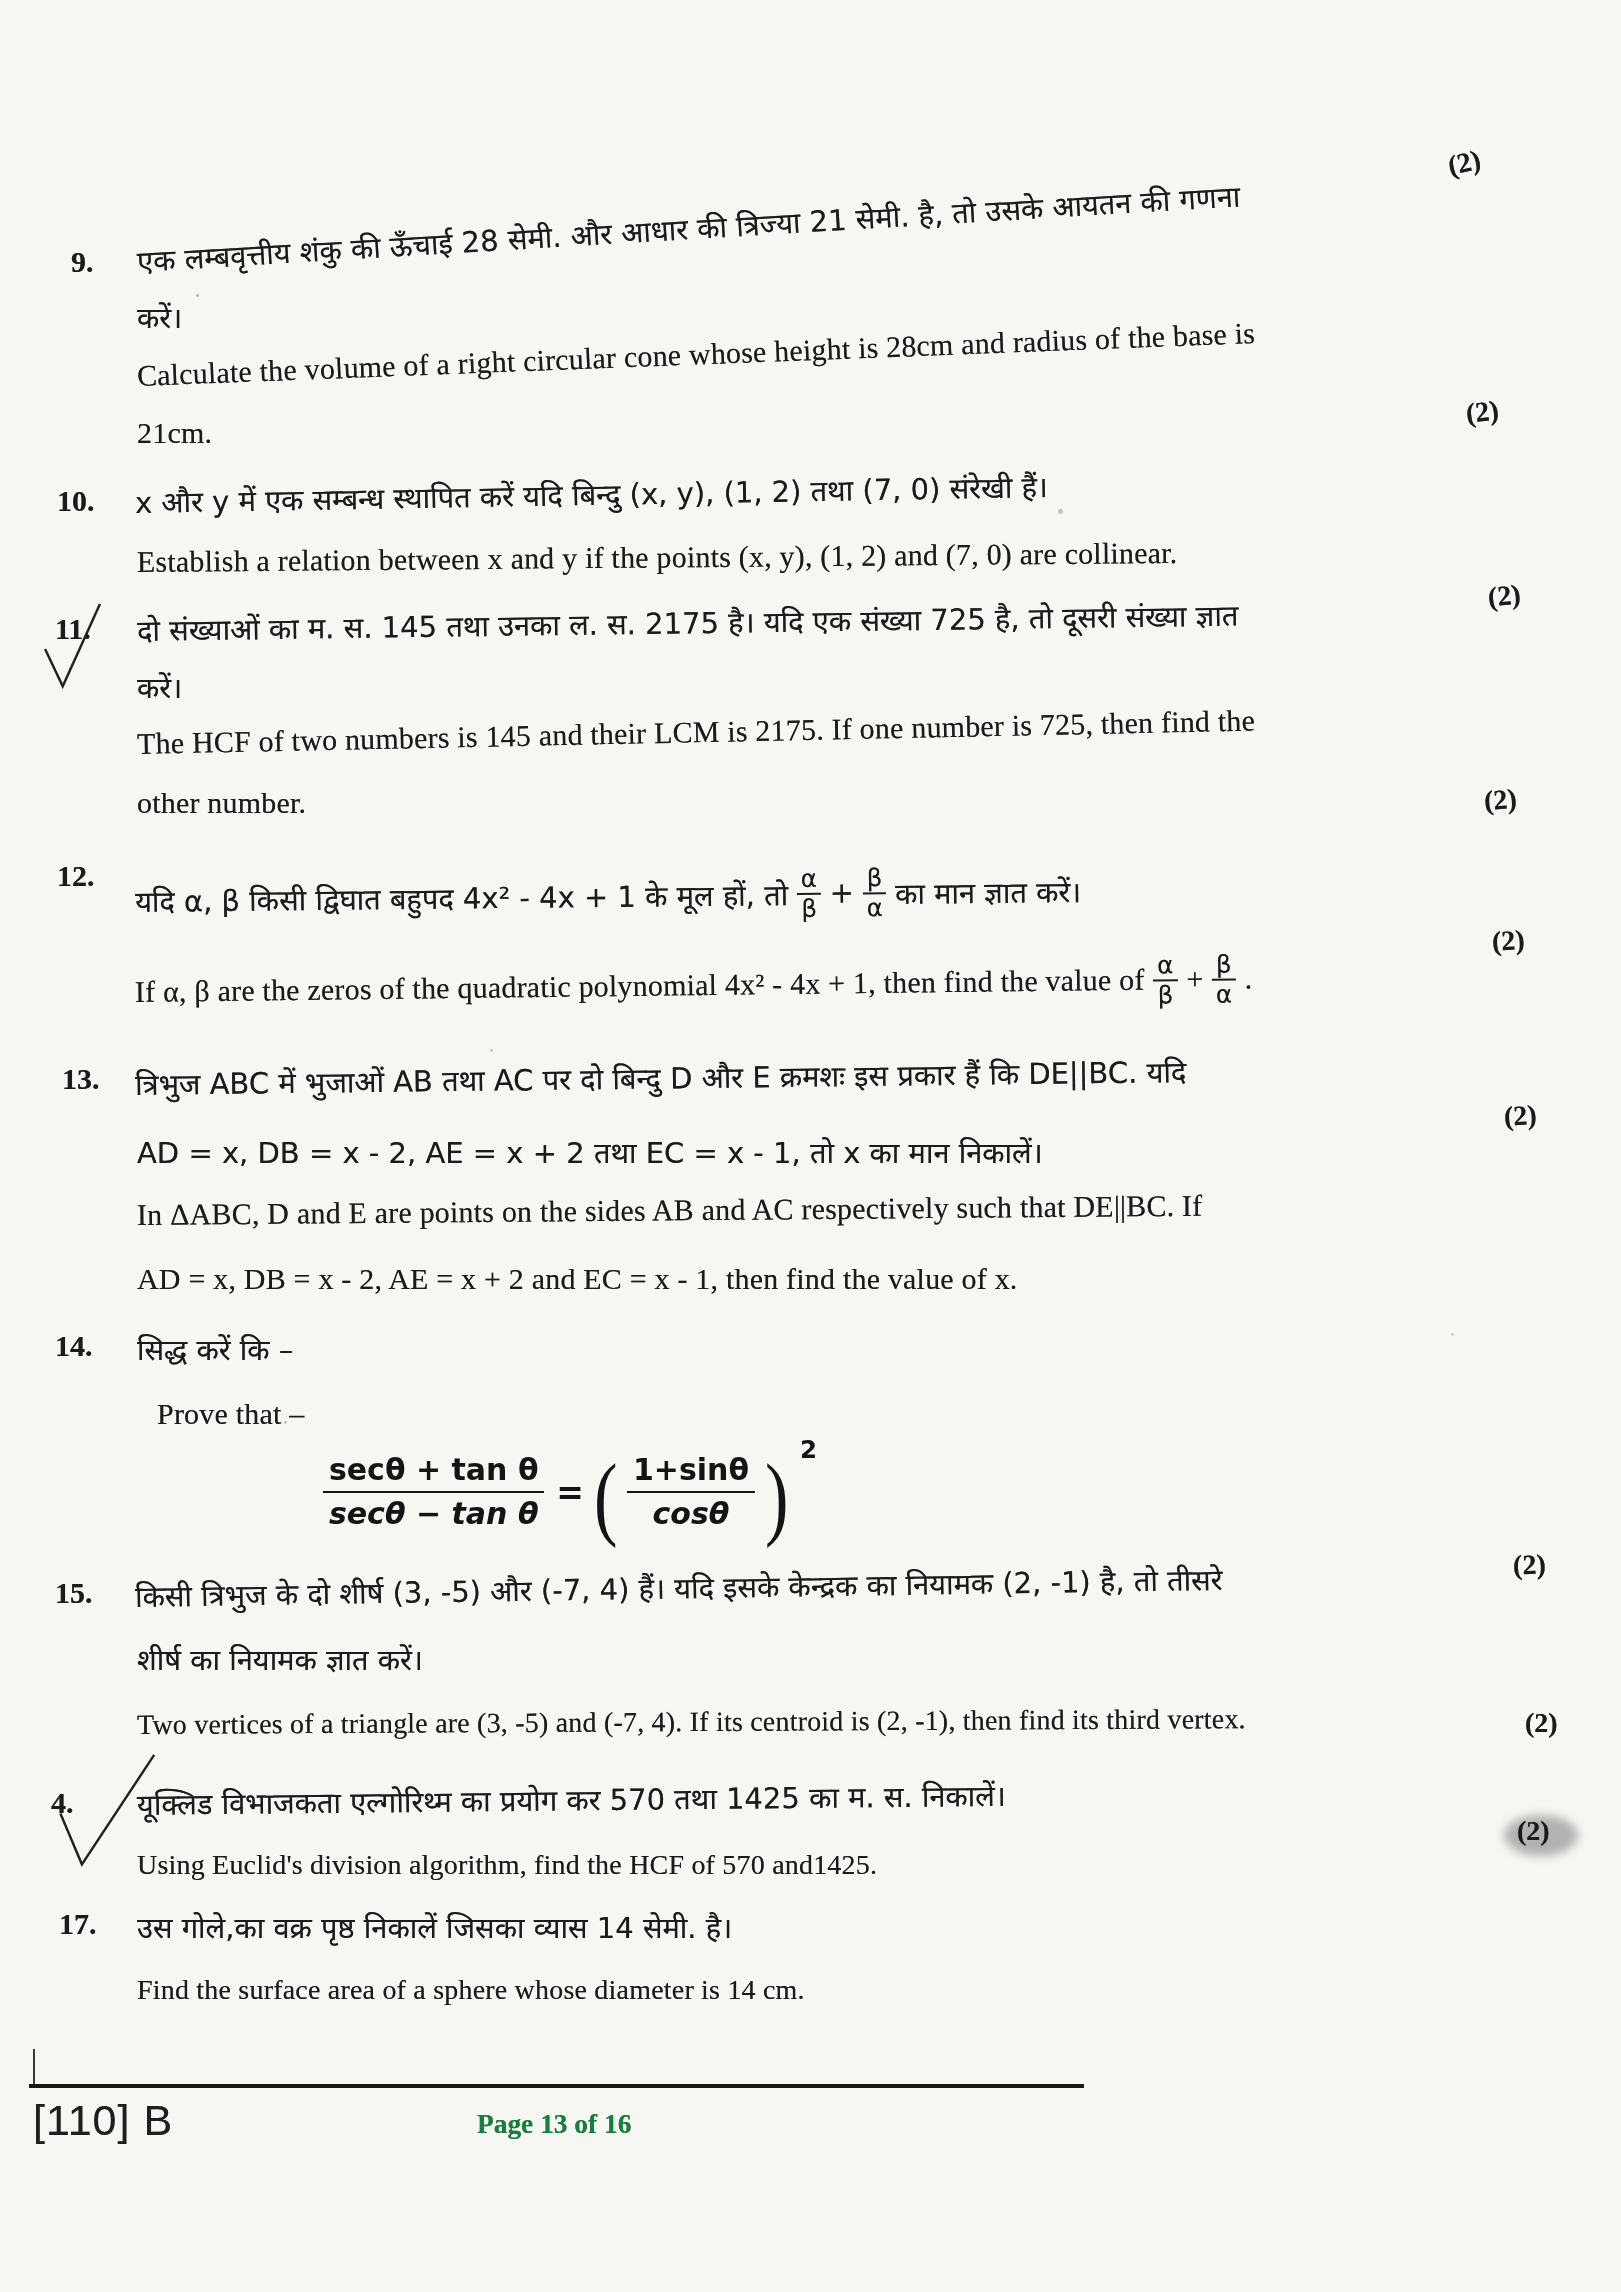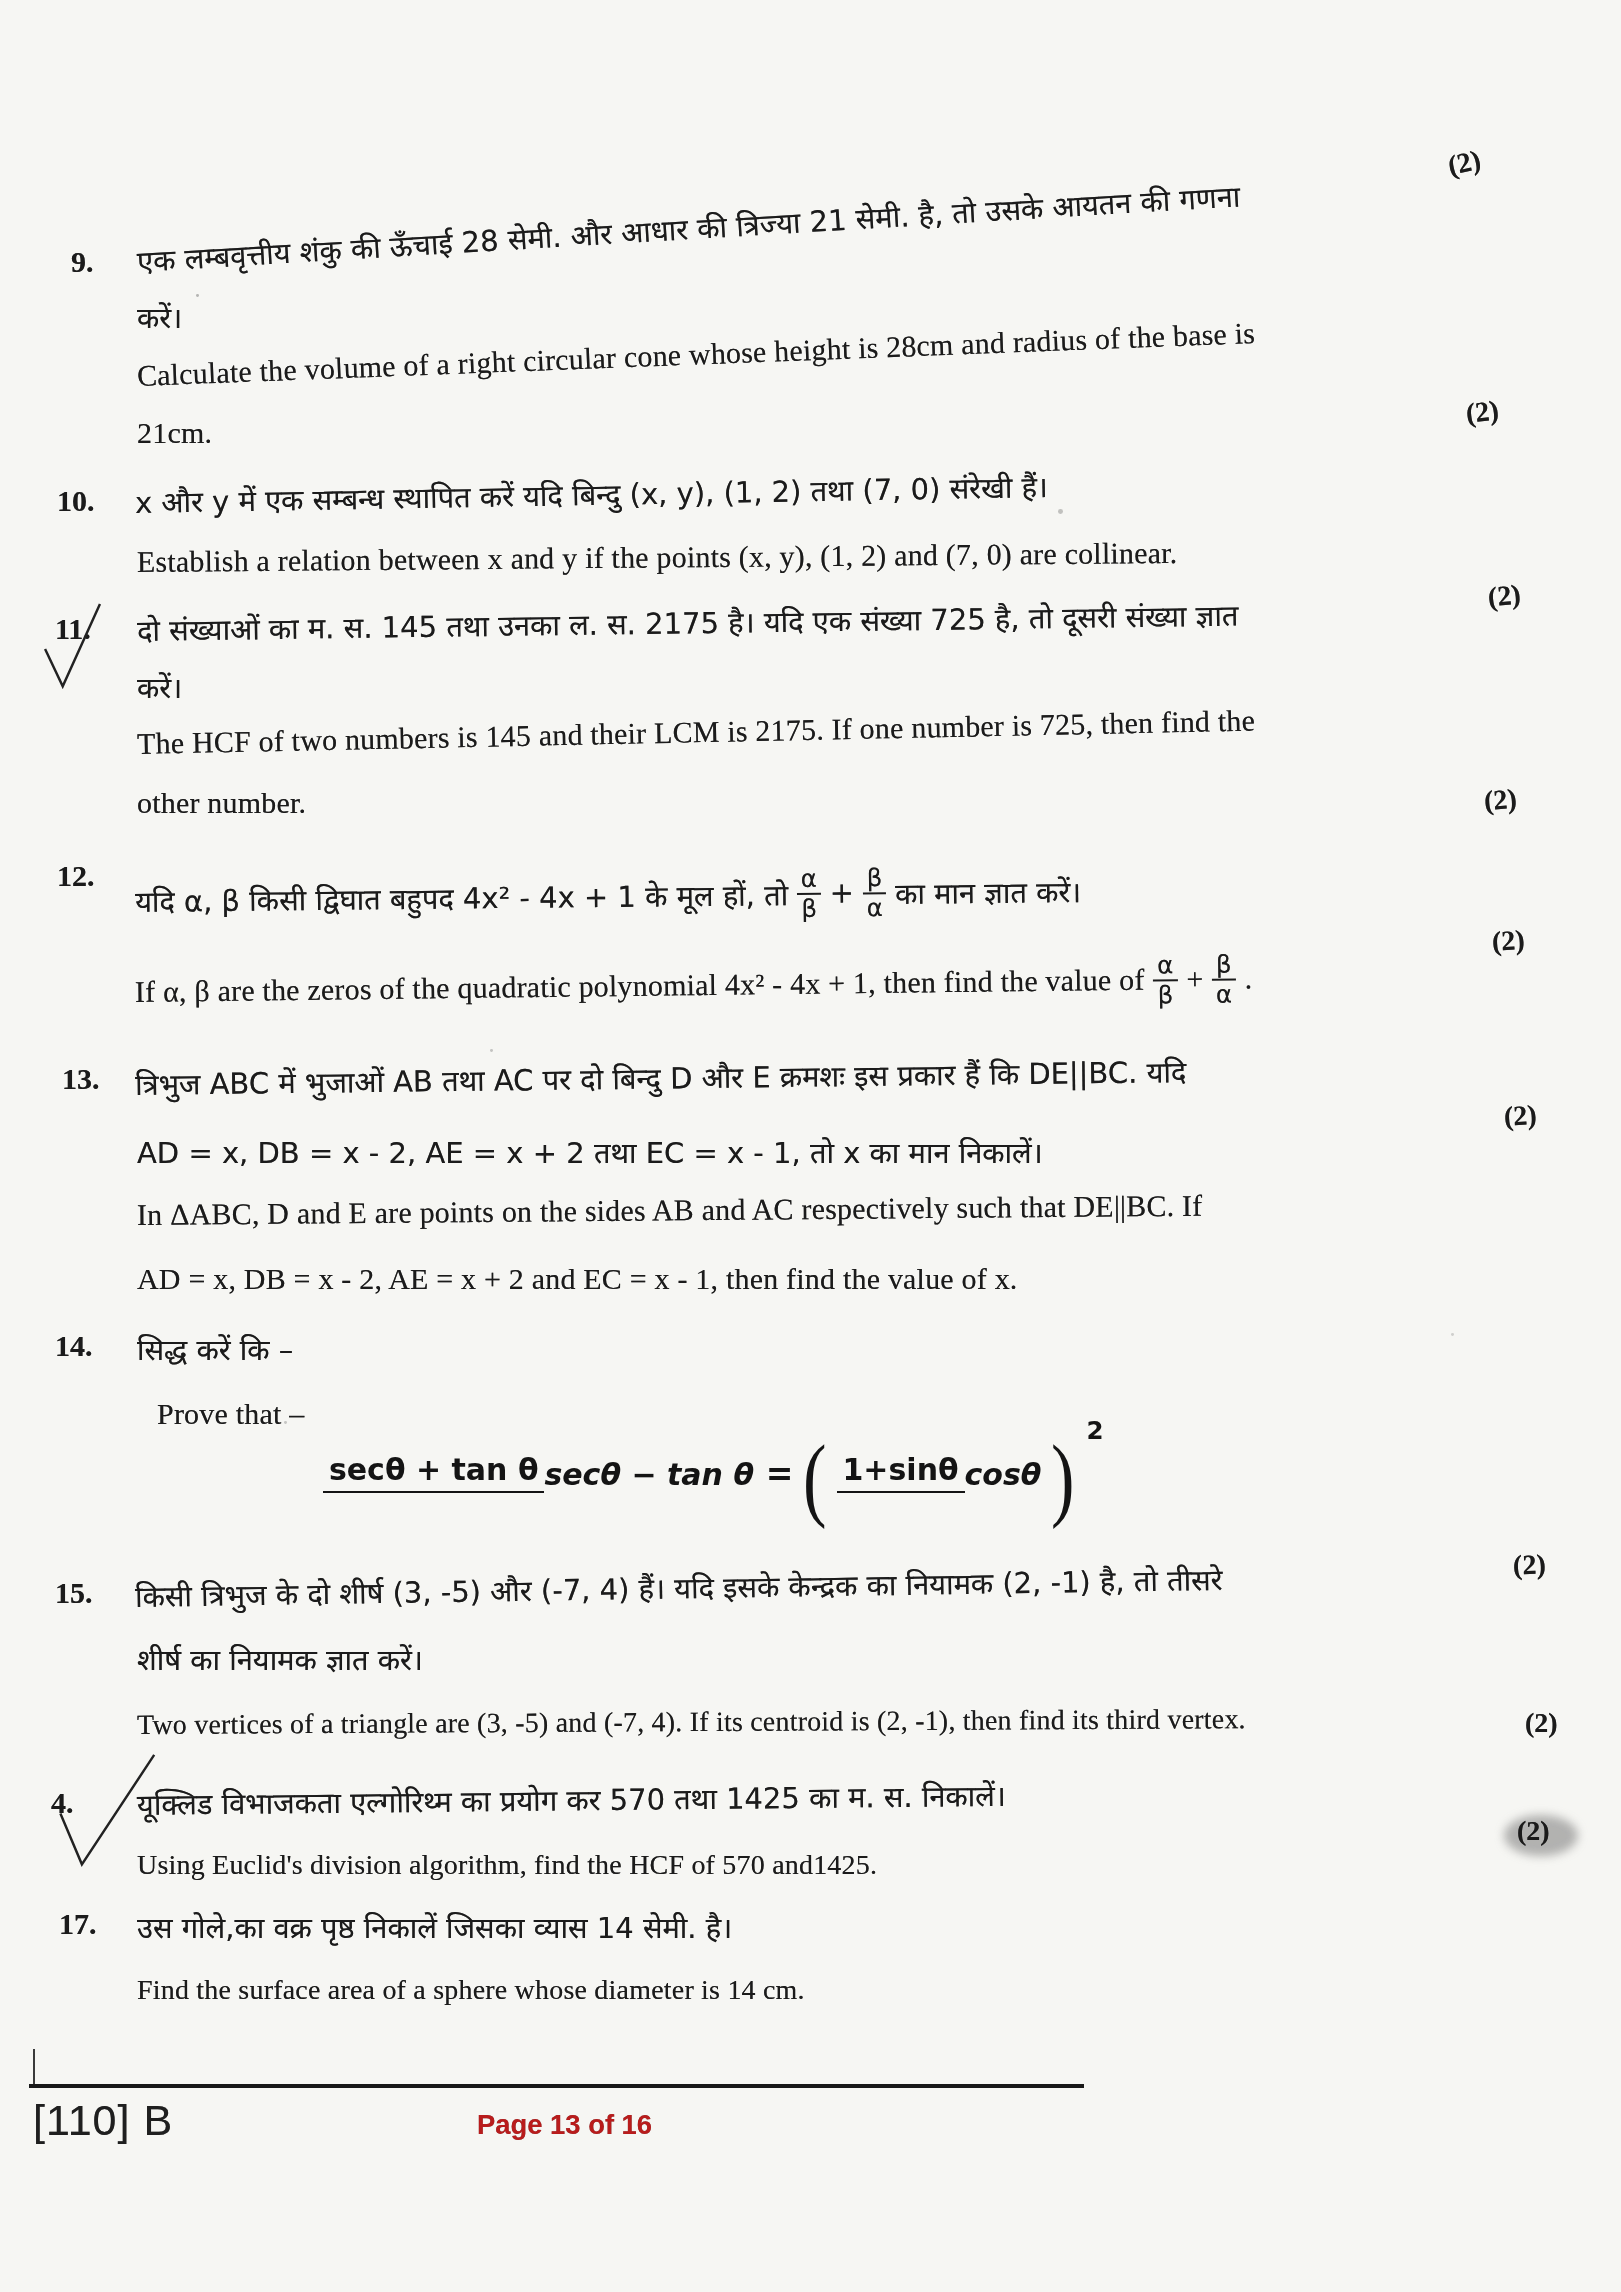--- a/index.html
+++ b/index.html
@@ -17,36 +17,36 @@
   .marks{font-family:"Liberation Serif","DejaVu Serif",serif;font-weight:bold;font-size:28px;}
   .flexline{display:flex;align-items:center;gap:8.8px;}
   
   .ifrac{display:inline-flex;flex-direction:column;align-items:center;line-height:1.05;
          font-size:24.5px;font-family:"DejaVu Sans",sans-serif;transform:translateY(1px);}
   .ifrac .n{border-bottom:2px solid #1b1b1b;padding:0 3.9px 1px;}
   .ifrac .d{padding-top:1px;}
   
   .formula{position:absolute;display:flex;align-items:center;gap:11.8px;color:#141414;
            font-family:"DejaVu Sans","Liberation Sans",sans-serif;font-weight:bold;}
-  .bfrac{display:inline-flex;flex-direction:row;align-items:center;font-size:30px;line-height:1.15;}
+  .bfrac{display:inline-flex;flex-direction:column;align-items:center;font-size:30px;line-height:1.15;}
   .bfrac .n{border-bottom:2.9px solid #141414;padding:0 5.9px 3.9px;}
   .bfrac .d{padding-top:3.9px;font-style:italic;}
   .paren{font-family:"Liberation Serif",serif;font-weight:normal;font-size:94px;line-height:0;
          transform:scaleX(.75);margin:0 -5.9px;position:relative;top:3.9px;}
   .expo{position:relative;top:-43px;left:2px;font-size:24.5px;font-weight:bold;}
   .eq{font-size:33px;font-weight:bold;}
   
   .tick{position:absolute;}
   .smudge{position:absolute;background:rgba(110,110,110,.5);border-radius:50%;filter:blur(4.9px);}
   .footer-rule{position:absolute;background:#181818;}
   .footer-tick{position:absolute;background:#3a3a3a;}
   .booklet{font-family:"Liberation Sans","DejaVu Sans",sans-serif;font-size:43px;color:#1f1f1f;
            letter-spacing:1px;text-shadow:0 0 0.6px rgba(25,25,25,.6);}
-  .pageno{font-family:Liberation Sans, sans-serif;font-size:27.4px;font-weight:bold;
-          color:#b91c1c;text-shadow:0 0 0.5px rgba(30,30,30,.55);}
+  .pageno{font-family:Liberation Serif, serif;font-size:27.4px;font-weight:bold;
+          color:#15803d;text-shadow:0 0 0.5px rgba(30,30,30,.55);}
   .noise{position:absolute;width:2.9px;height:2.9px;border-radius:50%;background:rgba(60,60,60,.35);
          box-shadow:863px 216px 0 1px rgba(70,70,70,.3), 294px 755px 0 0 rgba(80,80,80,.3),
                     1255px 1039px 0 0 rgba(90,90,90,.25), 627px 1500px 0 1px rgba(100,100,100,.2),
                     88px 1127px 0 0 rgba(90,90,90,.3);}
 </style>
 </head>
 <body>
 
 <div class="page">
 

